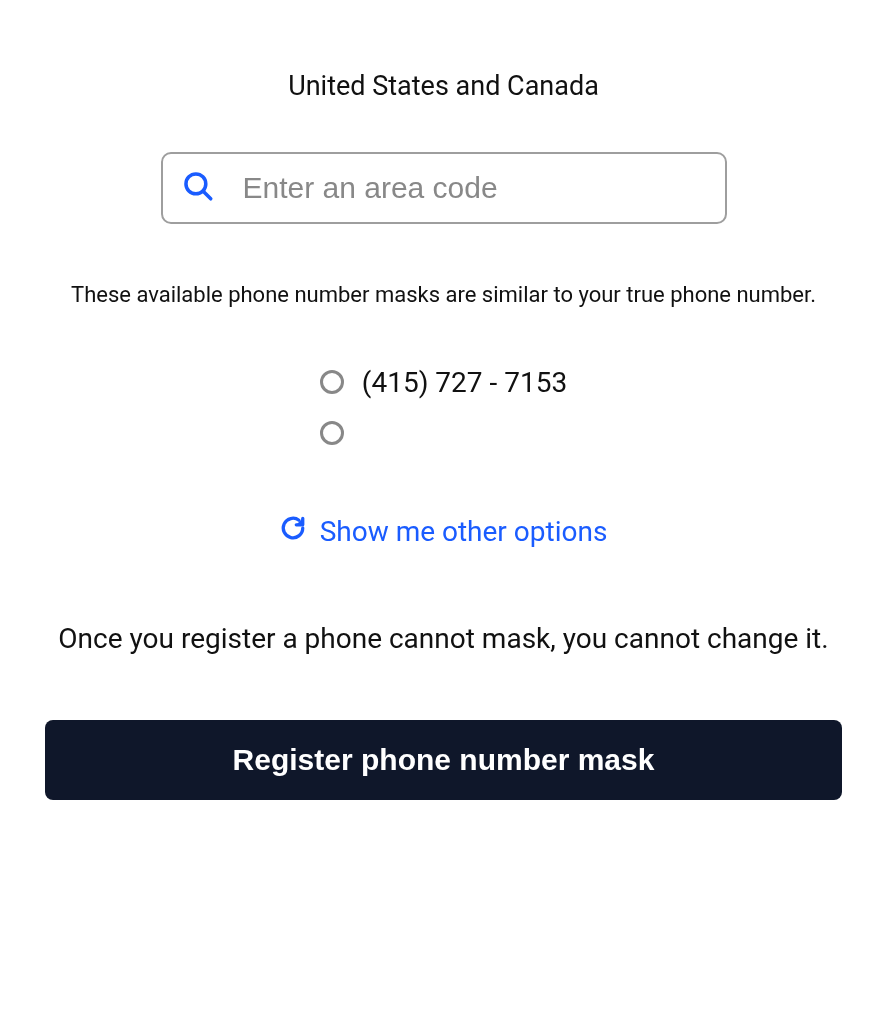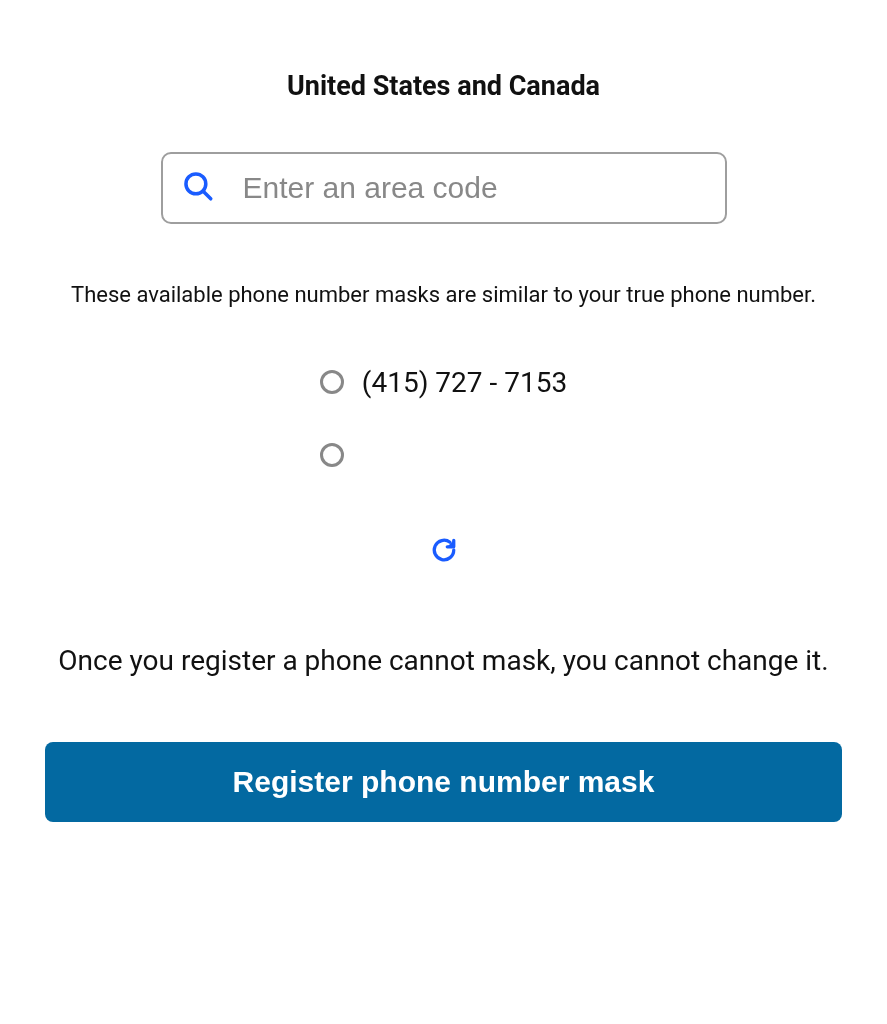--- a/index.html
+++ b/index.html
@@ -14,21 +14,21 @@
       height: 1024px;
       display: flex;
       flex-direction: column;
       align-items: center;
       padding: 70px 45px 50px 45px;
       border-radius: 20px;
     }
     .title {
       font-size: 27px;
       color: #111;
-      font-weight: 700;
+      font-weight: 400;
       margin-bottom: 50px;
       text-align: center;
     }
     .search-wrap {
       width: 566px;
       height: 72px;
       border: 2px solid #9e9e9e;
       border-radius: 10px;
       display: flex;
       align-items: center;
@@ -54,21 +54,21 @@
       font-size: 22px;
       color: #111;
       text-align: center;
       line-height: 1.45;
       margin-bottom: 55px;
       max-width: 800px;
     }
     .options {
       display: flex;
       flex-direction: column;
-      gap: 44px;
+      gap: 22px;
       margin-bottom: 70px;
     }
     .option {
       display: flex;
       align-items: center;
       gap: 18px;
       cursor: pointer;
     }
     .radio-circle {
       width: 24px;
@@ -97,21 +97,21 @@
       font-size: 28px;
       color: #111;
       text-align: center;
       line-height: 1.5;
       margin-bottom: 60px;
       max-width: 780px;
     }
     .register-button {
       width: 100%;
       height: 80px;
-      background: #0369a1;
+      background: #0f172a;
       color: #fff;
       font-size: 30px;
       font-weight: 700;
       border: none;
       border-radius: 8px;
       cursor: pointer;
     }
   </style>
 </head>
 <body>
@@ -140,17 +140,18 @@
   </div>
 </div>
 
 <div class="refresh-link">
   <span class="refresh-icon">
     <svg width="26" height="26" viewBox="0 0 24 24" fill="none" stroke="#1a5cff" stroke-width="3" stroke-linecap="round" stroke-linejoin="round">
       <path d="M21 12a9 9 0 1 1-3.5-7.1"></path>
       <polyline points="21 3 21 9 15 9" fill="#1a5cff"></polyline>
     </svg>
   </span>
+  <span>Show me other options</span>
 </div>
 
 <div class="warning">Once you register a phone cannot mask, you cannot change it.</div>
 
 <button class="register-button">Register phone number mask</button>
 
 </body></html>

